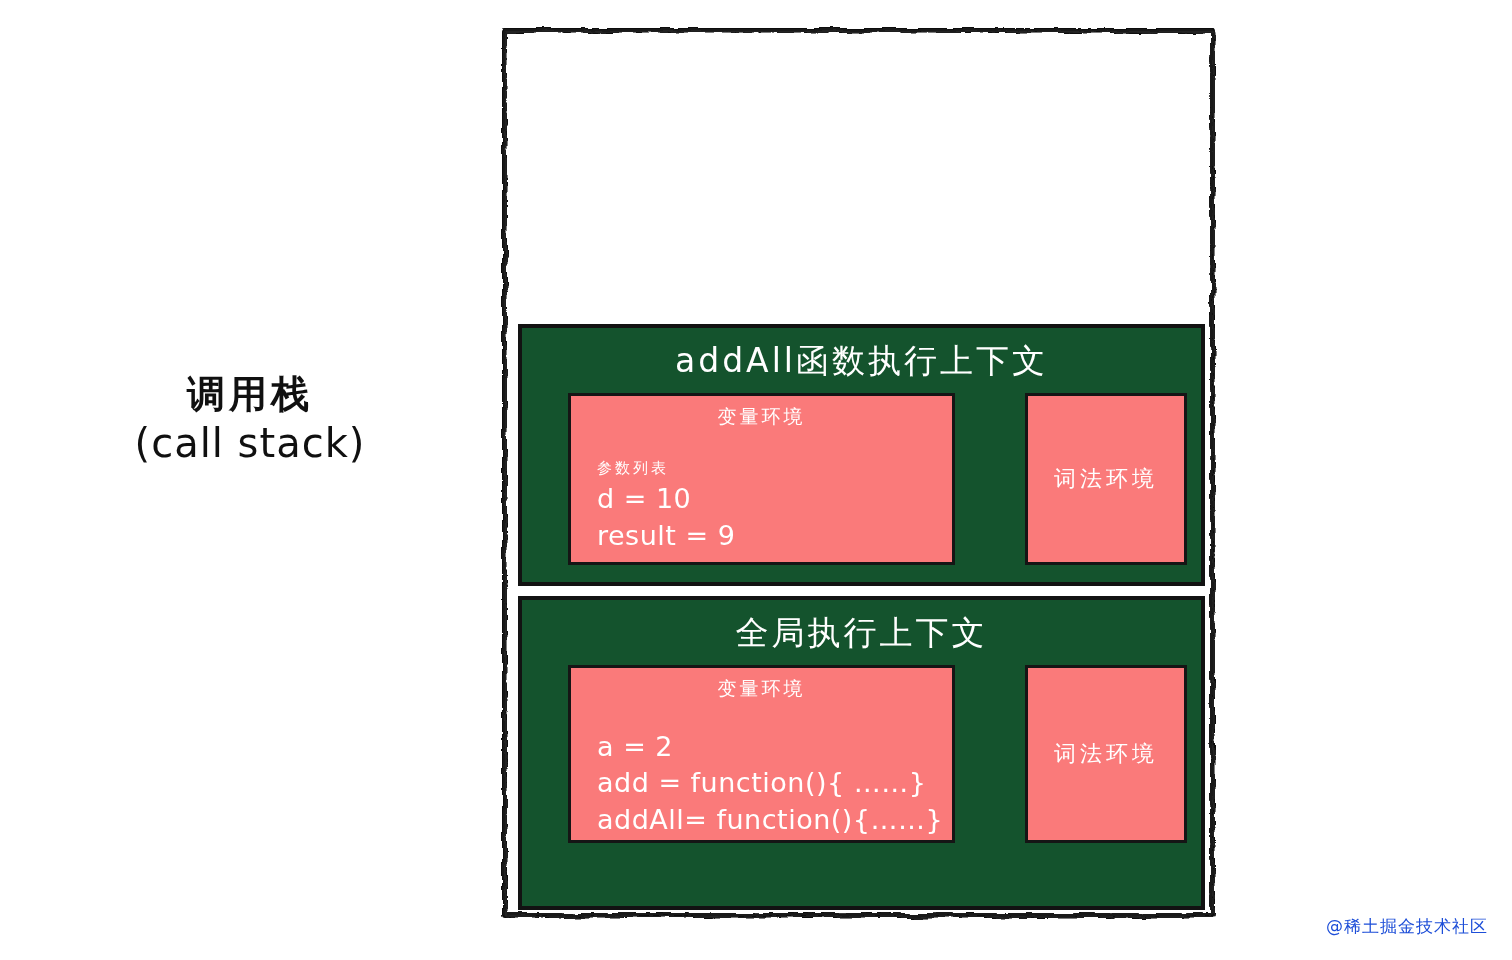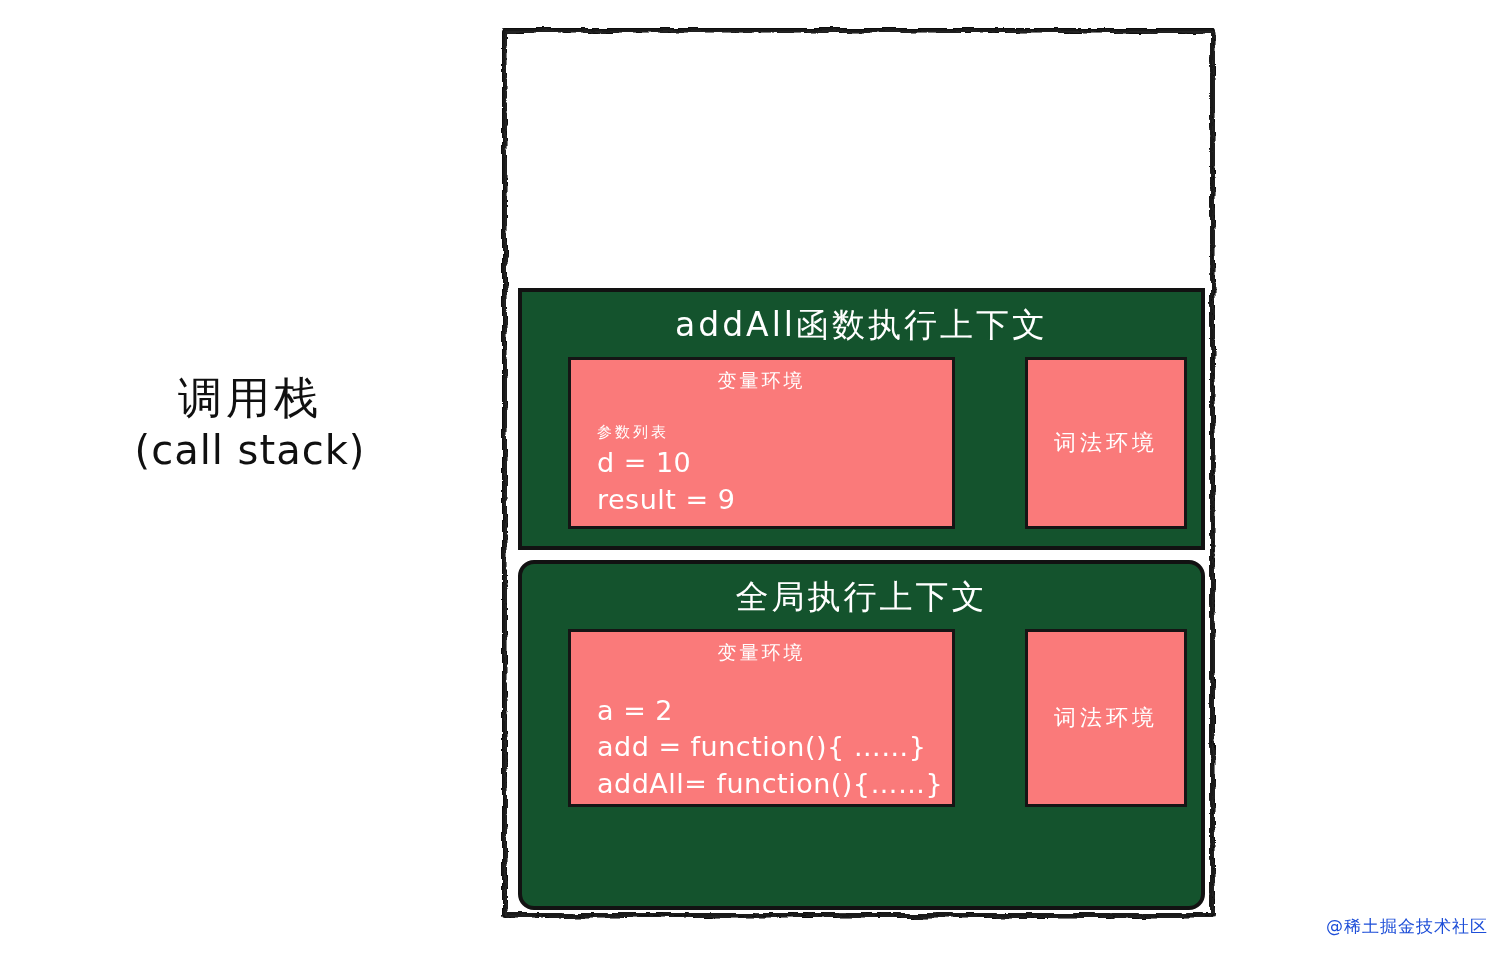--- a/index.html
+++ b/index.html
@@ -19,24 +19,24 @@
   #call-stack-label {
     position: absolute;
     left: 80px;
     top: 372px;
     width: 340px;
     text-align: center;
     color: #101010;
   }
   #call-stack-label .cn {
     display: block;
-    font-size: 44px;
+    font-size: 38px;
     line-height: 1.2;
     letter-spacing: 4px;
-    font-weight: 400;
+    font-weight: 700;
   }
   #call-stack-label .en {
     display: block;
     font-size: 40px;
     line-height: 1.25;
     letter-spacing: 1px;
     margin-top: 0;
     font-weight: 400;
   }
 
@@ -160,21 +160,21 @@
     letter-spacing: 4px;
     line-height: 1.3;
     text-align: center;
   }
 
   
   #ctx-addall { height: 262px; }
   #ctx-addall .env-var { height: 172px; }
   #ctx-addall .env-lex { height: 172px; }
 
-  #ctx-global { height: 350px; border-radius: 16px; }
+  #ctx-global { height: 314px; }
   #ctx-global .env-var { height: 178px; }
   #ctx-global .env-lex { height: 178px; }
 
   
   #watermark {
     position: absolute;
     right: 24px;
     bottom: 22px;
     color: #1d4ed8;
     font-size: 17px;

